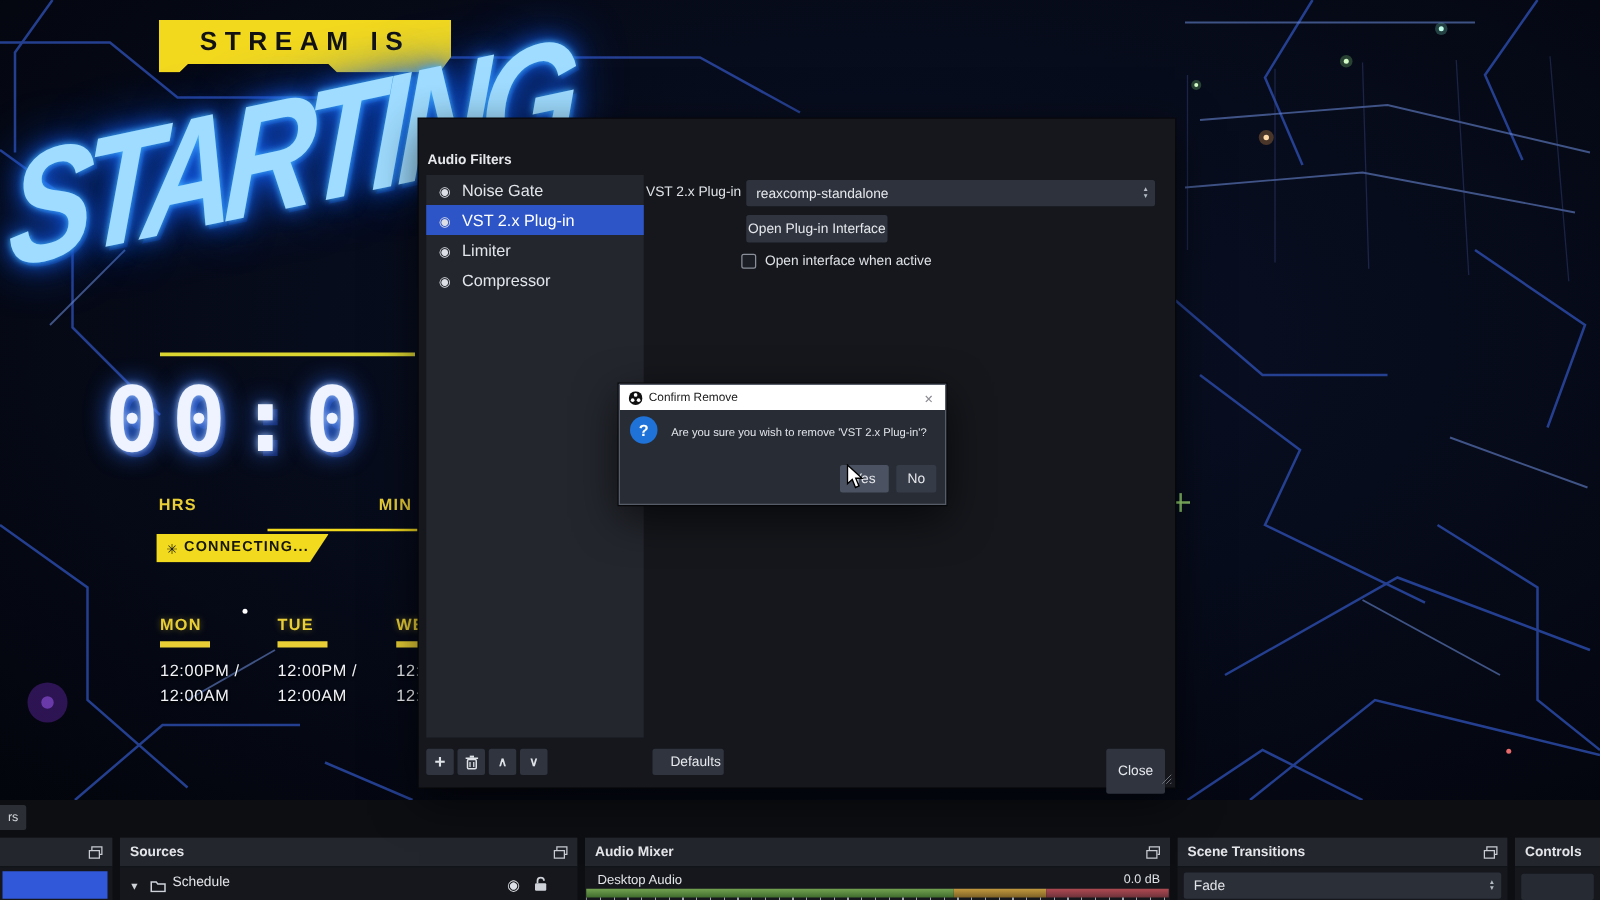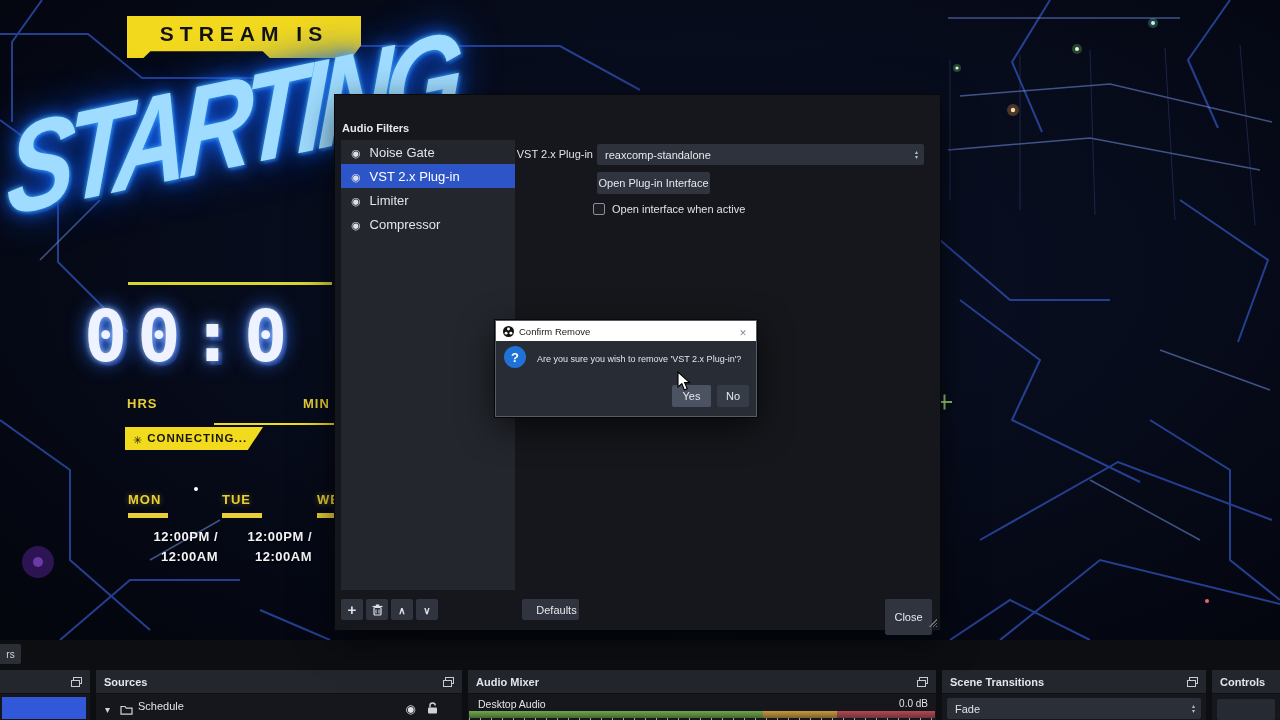--- a/index.html
+++ b/index.html
@@ -37,21 +37,21 @@
   .connect-banner {
     position:absolute; left:125px; top:427px; width:138px; height:23px; background:#f2da1e;
     clip-path: polygon(0 0, 100% 0, 89% 100%, 0 100%);
     display:flex; align-items:center; padding-left:8px; gap:5px;
   }
   .connect-banner .spin::before { content:"✳"; font-size:11px; color:#16160a; }
   .connect-banner span.txt { font-size:11.5px; font-weight:800; color:#16160a; letter-spacing:1px; padding-bottom:1px;}
   .sched { position:absolute; top:492px; width:90px; }
   .sched .day { font-size:13px; font-weight:900; color:#e9cf35; letter-spacing:1px; text-shadow:0 0 6px rgba(233,207,53,.4); }
   .sched .bar { width:40px; height:5px; background:#e9cf35; margin-top:6px; }
-  .sched .t { font-size:13px; font-weight:700; color:#f2f4f8; margin-top:5px; letter-spacing:.5px; text-shadow:0 1px 2px #000;text-align:right; }
+  .sched .t { font-size:13px; font-weight:400; color:#f2f4f8; margin-top:5px; letter-spacing:.5px; text-shadow:0 1px 2px #000; }
   .sched .t.first { margin-top:11px; }
 
   
   .dialog { position:absolute; background:#15171c; box-shadow:0 10px 34px rgba(0,0,0,.65), 0 0 0 1px #0a0b0e; }
   .titlebar {
     position:absolute; left:0; top:0; right:0; background:#ffffff; display:flex; align-items:center;
     gap:5px; padding:0 7px; color:#1a1a1a;
   }
   .titlebar .tb-title { flex:1; font-size:9px; }
   .close-x { width:12px; text-align:center; cursor:default; }
@@ -80,21 +80,21 @@
   .check-label { position:absolute; font-size:11px; color:#dfe2e7; }
   .tool-btn { width:22px; height:21px; }
   .tool-btn svg { display:block; }
   .glyph-plus::before { content:"+"; font-size:15px; font-weight:bold; color:#dfe2e7; line-height:1; }
   .glyph-up::before { content:"∧"; font-size:10px; font-weight:bold; color:#dfe2e7; }
   .glyph-dn::before { content:"∨"; font-size:10px; font-weight:bold; color:#dfe2e7; }
   .resize-grip { position:absolute; right:3px; bottom:3px; width:8px; height:8px;
     background: linear-gradient(135deg, transparent 0 50%, #6a6f78 50% 57%, transparent 57% 71%, #6a6f78 71% 78%, transparent 78% 92%, #6a6f78 92%); }
 
   
-  #confirm-dialog { left:495px; top:307px; width:262px; height:97px; background:#282c35; border:1px solid #565c68;margin-top:13px; }
+  #confirm-dialog { left:495px; top:307px; width:262px; height:97px; background:#282c35; border:1px solid #565c68; }
   #confirm-dialog .titlebar { height:20px; }
   #confirm-dialog .tb-title { font-size:9.5px; }
   .qicon { position:absolute; left:8px; top:25px; width:22px; height:22px; border-radius:50%; background:#1f72d8;
     color:#fff; font-weight:bold; font-size:13px; display:flex; align-items:center; justify-content:center; }
   .confirm-msg { position:absolute; left:41px; top:33px; width:216px; font-size:9px; color:#e2e5ea; }
   #yes-btn { left:176px; top:64px; width:39px; height:22px; background:#4b5262; }
   #no-btn  { left:221px; top:64px; width:32px; height:22px; background:#353b47; }
 
   
   .dock-strip { position:absolute; left:0; top:640px; width:1280px; height:80px; background:#0c0e12; }

